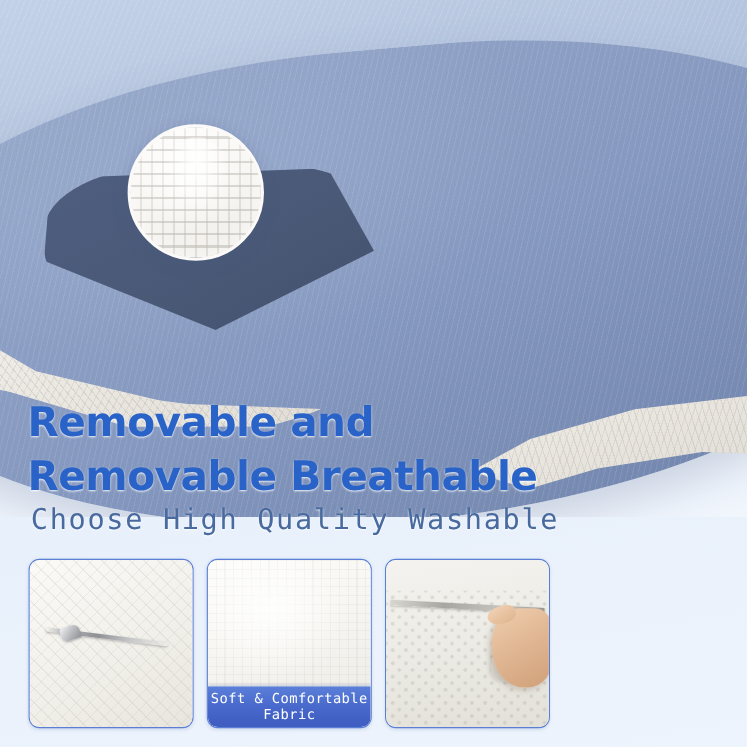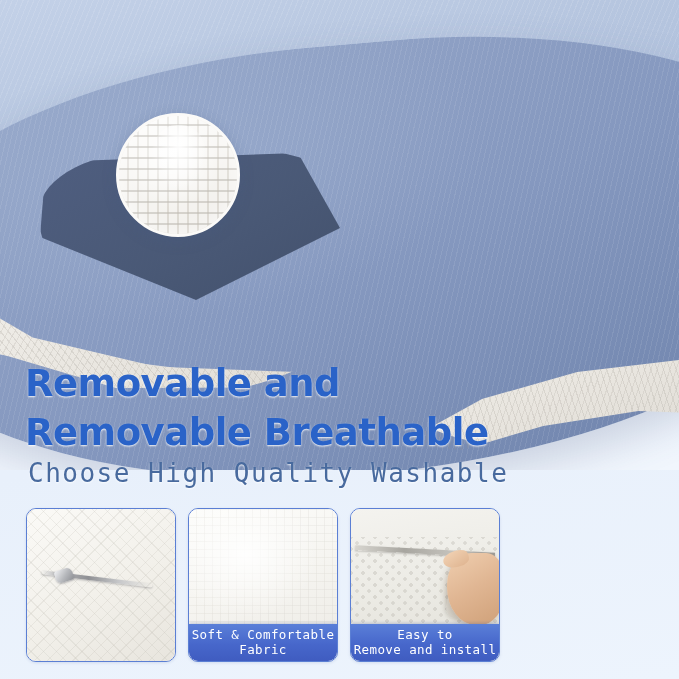--- a/index.html
+++ b/index.html
@@ -415,21 +415,17 @@
     </div>
 
     <div class="card">
       <div class="card-photo ph-peel">
         <div class="bump"></div>
         <div class="seam"></div>
         <div class="flap"></div>
         <div class="hand"></div>
         <div class="finger"></div>
       </div>
-      <div class="card-caption two-line">
-        <span>Easy to</span>
-        <span class="cap-l2">Remove and install</span>
-      </div>
     </div>
 
 
   </div>
 </div>
 
 </body></html>

